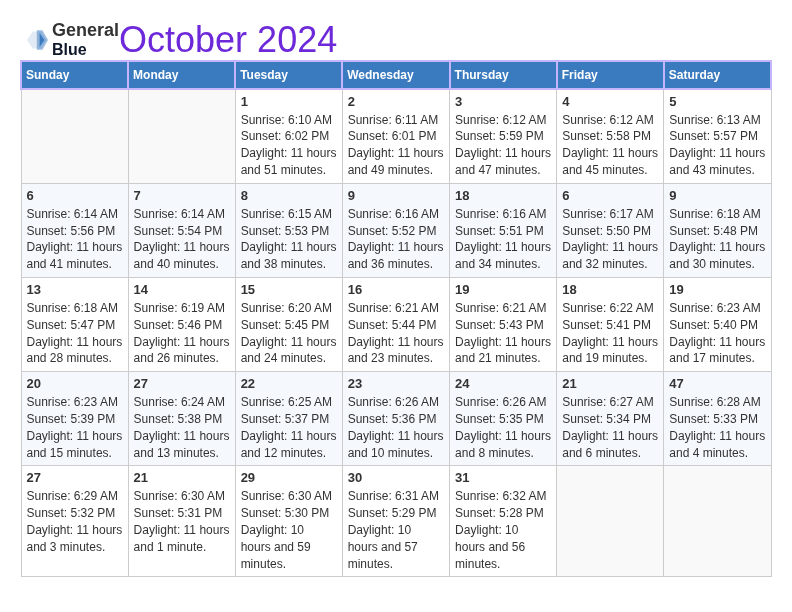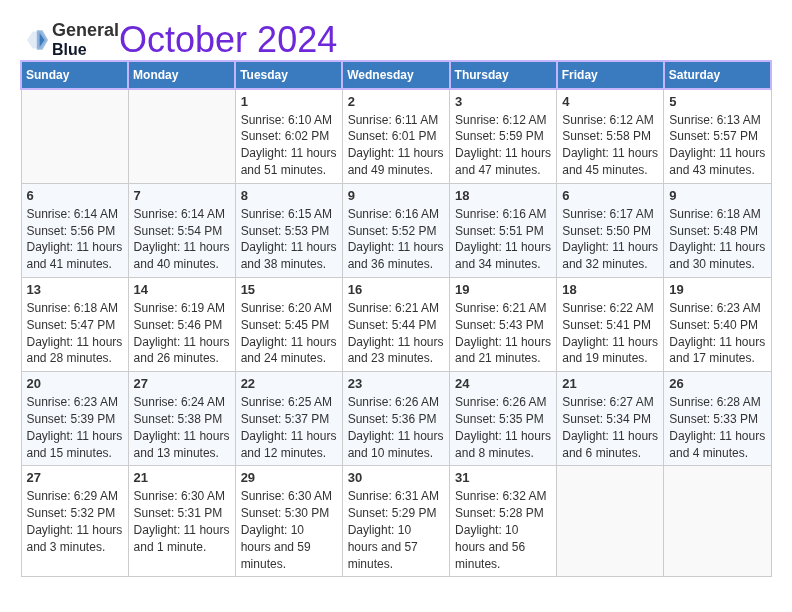--- a/index.html
+++ b/index.html
@@ -227,21 +227,21 @@
         </td>
         <td>
           <span class="day-num">24</span>
           <div class="day-info">Sunrise: 6:26 AM<br>Sunset: 5:35 PM<br>Daylight: 11 hours and 8 minutes.</div>
         </td>
         <td>
           <span class="day-num">21</span>
           <div class="day-info">Sunrise: 6:27 AM<br>Sunset: 5:34 PM<br>Daylight: 11 hours and 6 minutes.</div>
         </td>
         <td>
-          <span class="day-num">26</span>
+          <span class="day-num">47</span>
           <div class="day-info">Sunrise: 6:28 AM<br>Sunset: 5:33 PM<br>Daylight: 11 hours and 4 minutes.</div>
         </td>
       </tr>
       <tr>
         <td>
           <span class="day-num">27</span>
           <div class="day-info">Sunrise: 6:29 AM<br>Sunset: 5:32 PM<br>Daylight: 11 hours and 3 minutes.</div>
         </td>
         <td>
           <span class="day-num">21</span>

